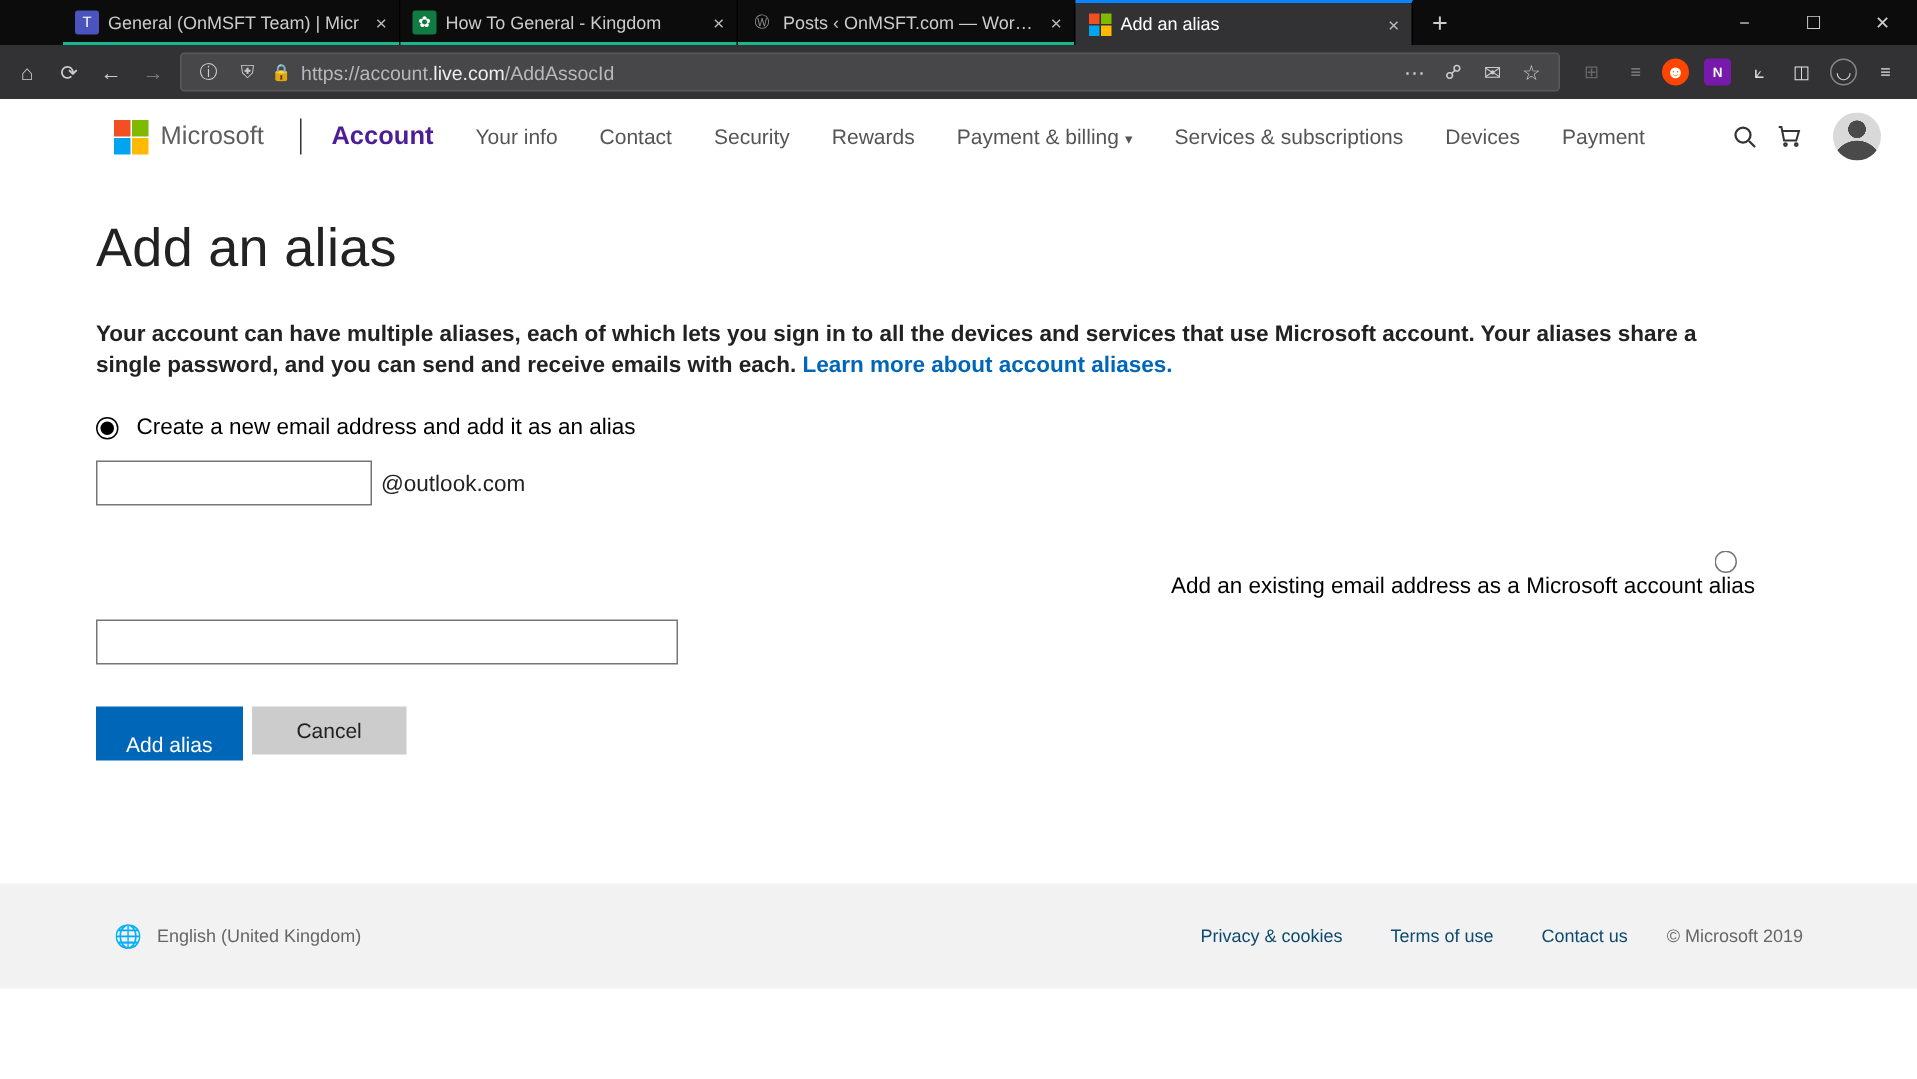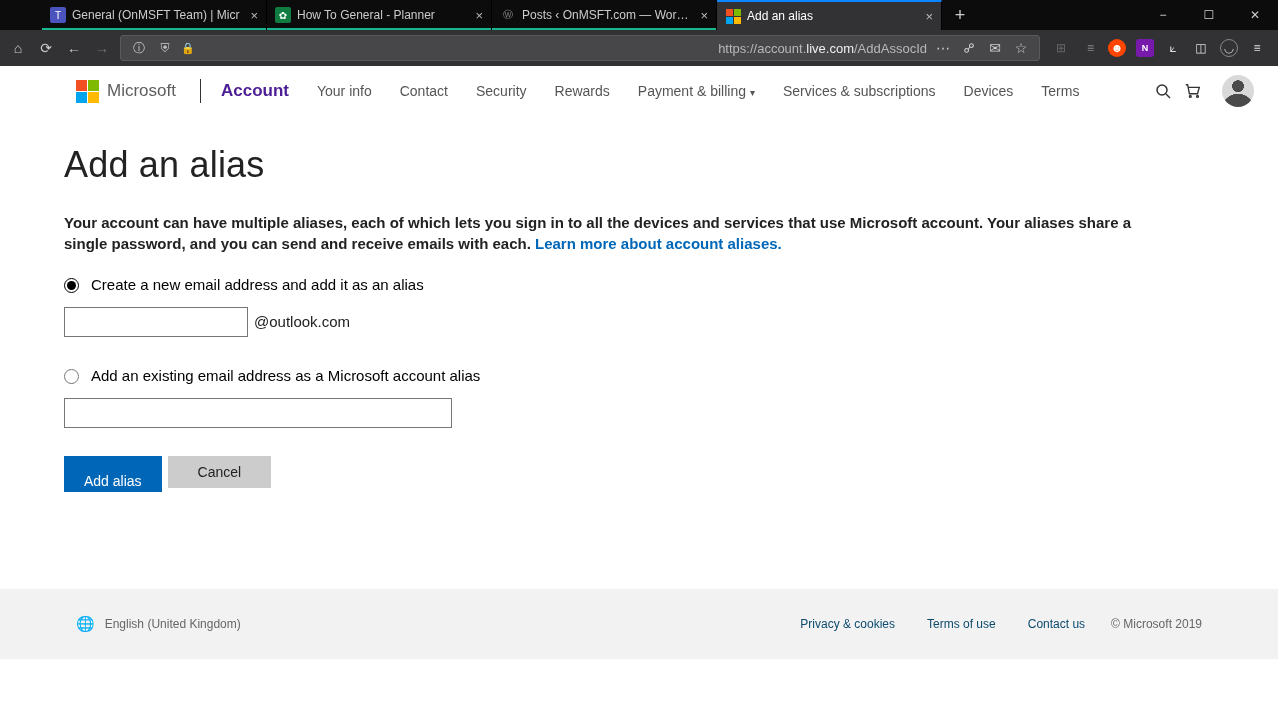--- a/index.html
+++ b/index.html
@@ -30,21 +30,21 @@
       padding: 0 8px; gap: 8px; color:#ccc;
     }
     .tb-icon { width: 20px; height: 20px; display:inline-flex; align-items:center; justify-content:center; font-size:14px; color:#ccc; }
     .tb-icon.dim { color:#777; }
     .urlbar {
       flex:1; height:26px; background:#474749; border-radius:3px;
       display:flex; align-items:center; padding:0 8px; gap:6px; color:#b8b8b8;
       font-size:13px; border:1px solid #5a5a5c;
     }
     .urlbar .lock { color:#4caf50; font-size:11px; }
-    .url-text { flex:1; white-space:nowrap; overflow:hidden;text-align:right; }
+    .url-text { flex:1; white-space:nowrap; overflow:hidden; }
     .url-text .host { color:#eee; }
     .right-icons { display:flex; align-items:center; gap:10px; padding:0 4px; }
     .ext-icon { width:18px; height:18px; display:inline-flex; align-items:center; justify-content:center; font-size:12px; color:#ddd; border-radius:3px; }
     .ext-reddit { background:#ff4500; color:#fff; border-radius:50%; }
     .ext-onenote { background:#7719aa; color:#fff; font-size:9px; font-weight:600; }
     .ext-buffer { color:#888; letter-spacing:-3px; font-weight:700; }
 
     
     .ms-favicon { display:inline-grid; grid-template-columns: 7px 7px; grid-template-rows: 7px 7px; gap:1px; }
     .ms-favicon span:nth-child(1){background:#f25022;} .ms-favicon span:nth-child(2){background:#7fba00;}
@@ -83,21 +83,21 @@
     .radio-row input[type=radio]{ width:15px; height:15px; margin-right:12px; accent-color:#000; }
     .email-input {
       margin-top: 14px; width: 184px; height:30px; border:1px solid #767676;
       font-size:14px; padding: 0 6px;
     }
     .suffix { font-size:15px; margin-left:6px; color:#222; }
     .existing-input{
       margin-top: 14px; width: 388px; height:30px; border:1px solid #767676;
       font-size:14px; padding: 0 6px;
     }
-    .radio-row.second { margin-top: 30px; }
+    .radio-row.second { margin-top: 30px; flex-direction: column; }
     .btns { margin-top: 28px; display:flex; gap:6px; }
     .btn-primary {
       background:#0067b8; color:#fff; border:none; height:36px; padding:17px 20px;
       font-size:14px; cursor:pointer;
     }
     .btn-secondary {
       background:#cccccc; color:#222; border:none; height:32px; padding:0 30px;
       font-size:14px; cursor:pointer;
     }
 
@@ -117,21 +117,21 @@
 
 <div class="chrome-titlebar">
   <div class="tab-strip">
     <div class="tab accent">
       <span class="favicon" style="background:#4b53bc;color:#fff;border-radius:2px;">T</span>
       <span class="tab-title">General (OnMSFT Team) | Micr</span>
       <span class="close">×</span>
     </div>
     <div class="tab accent">
       <span class="favicon" style="background:#107c41;color:#fff;border-radius:2px;">✿</span>
-      <span class="tab-title">How To General - Planner</span>
+      <span class="tab-title">How To General - Kingdom</span>
       <span class="close">×</span>
     </div>
     <div class="tab accent">
       <span class="favicon" style="color:#888;">Ⓦ</span>
       <span class="tab-title">Posts ‹ OnMSFT.com — WordPress</span>
       <span class="close">×</span>
     </div>
     <div class="tab active">
       <span class="favicon">
           <span class="ms-favicon">
@@ -198,21 +198,21 @@
     <span class="nav-item current">Account</span>
     <span class="nav-item">Your info</span>
     <span class="nav-item">Contact</span>
     <span class="nav-item">Security</span>
     <span class="nav-item">Rewards</span>
     <span class="nav-item">
       <span>Payment &amp; billing</span><span class="chev">▾</span>
     </span>
     <span class="nav-item">Services &amp; subscriptions</span>
     <span class="nav-item">Devices</span>
-    <span class="nav-item">Terms</span>
+    <span class="nav-item">Payment</span>
     <span class="nav-spacer"></span>
     <span class="hdr-icon">
       <svg width="16" height="16" viewBox="0 0 16 16" fill="none" stroke="#333" stroke-width="1.5">
           <circle cx="7" cy="7" r="5"></circle>
           <line x1="11" y1="11" x2="15" y2="15"></line>
         </svg>
     </span>
     <span class="hdr-icon">
       <svg width="18" height="18" viewBox="0 0 20 20" fill="none" stroke="#333" stroke-width="1.5">
           <path d="M2 3h2l2 10h9l2-7H5"></path>

